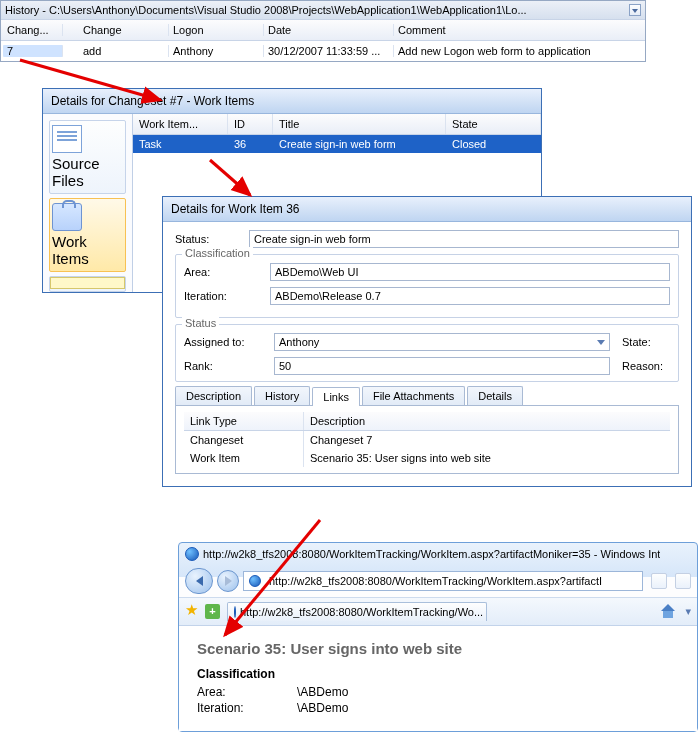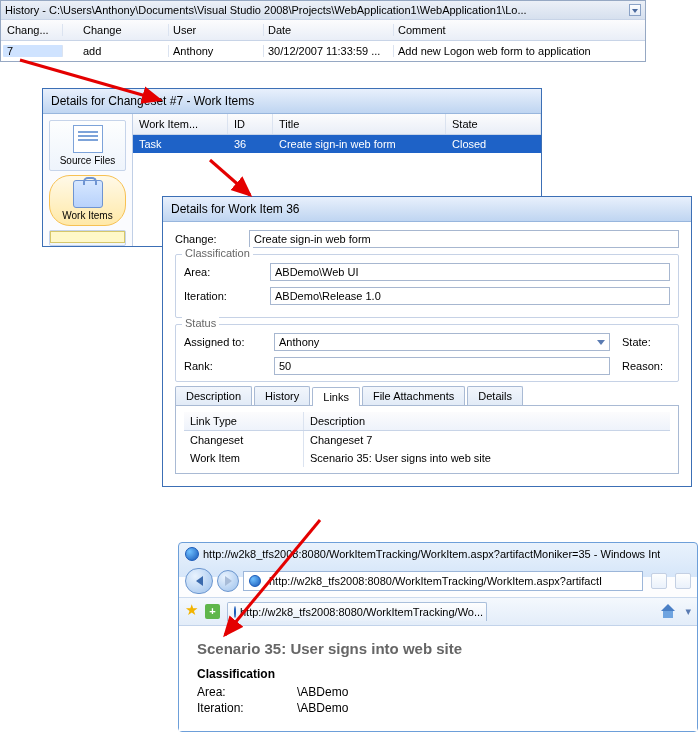--- a/index.html
+++ b/index.html
@@ -56,24 +56,24 @@
   }
   .changeset-body { display:flex; background:#fff; }
   .nav-col {
     width: 90px; padding: 6px 6px 0 6px;
     background:#fafbfe; border-right:1px solid #c0cfe6;
     display:flex; flex-direction:column; gap:4px;
   }
   .nav-btn {
     border:1px solid #c6d4ea; border-radius:2px;
     background:linear-gradient(#fdfefe,#eef4fc);
-    display:flex; flex-direction:column; align-items:center;
-    padding:4px 2px; font-size:10px; cursor:pointer;
-  }
-  .nav-btn.active { border-color:#f7c153; background:linear-gradient(#fff9e8,#ffe9a8);border-radius:21px; }
+    display:flex; flex-direction:column; align-items:flex-start;
+    padding:4px 2px; font-size:15px; cursor:pointer;
+  }
+  .nav-btn.active { border-color:#f7c153; background:linear-gradient(#fff9e8,#ffe9a8); }
   .nav-ico { width:30px; height:28px; margin-bottom:2px; }
   .ico-file { background:#fff; border:1px solid #7da3d9; position:relative; }
   .ico-file::before{content:""; position:absolute; left:4px; right:4px; top:5px; height:2px; background:#7da3d9; box-shadow:0 4px 0 #7da3d9, 0 8px 0 #7da3d9;}
   .ico-clip { background:linear-gradient(#d6e7ff,#b8d2fb); border:1px solid #6e94d2; border-radius:3px; position:relative;}
   .ico-clip::before{content:""; position:absolute; top:-4px; left:9px; width:10px; height:6px; border:2px solid #6e94d2; border-bottom:none; border-radius:5px 5px 0 0;}
   .ico-note { background:#fff8c9; border:1px solid #d6c76b; }
 
   .wi-table-wrap { flex:1; }
   .wi-head, .wi-row { display:flex; font-size:11px; }
   .wi-head { background:linear-gradient(#fcfcfd,#e9eef7); border-bottom:1px solid #c8d4e7; }
@@ -155,21 +155,21 @@
 <body>
 
 <div class="history-panel">
   <div class="history-title">
     <span>History - C:\Users\Anthony\Documents\Visual Studio 2008\Projects\WebApplication1\WebApplication1\Lo...</span>
     <span class="dd"></span>
   </div>
   <div class="hist-head">
     <div class="c-chnum">Chang...</div>
     <div class="c-change">Change</div>
-    <div class="c-user">User</div>
+    <div class="c-user">Logon</div>
     <div class="c-date">Date</div>
     <div class="c-comment">Comment</div>
   </div>
   <div class="hist-row">
     <div class="c-chnum">7</div>
     <div class="c-change">add</div>
     <div class="c-user">Anthony</div>
     <div class="c-date">30/12/2007 11:33:59 ...</div>
     <div class="c-comment">Add new Logon web form to application</div>
   </div>
@@ -205,33 +205,33 @@
         <div class="w-state">Closed</div>
       </div>
     </div>
   </div>
 </div>
 
 <div class="workitem-panel">
   <div class="panel-title">Details for Work Item 36</div>
   <div class="form">
     <div class="form-row">
-      <div class="lbl">Change:</div>
+      <div class="lbl">Status:</div>
       <div class="fld">Create sign-in web form</div>
     </div>
 
     <div class="grp">
       <div class="grp-title">Classification</div>
       <div class="form-row">
         <div class="lbl" style="width:86px">Area:</div>
         <div class="fld">ABDemo\Web UI</div>
       </div>
       <div class="form-row">
         <div class="lbl" style="width:86px">Iteration:</div>
-        <div class="fld">ABDemo\Release 1.0</div>
+        <div class="fld">ABDemo\Release 0.7</div>
       </div>
     </div>
 
     <div class="grp">
       <div class="grp-title">Status</div>
       <div class="two-col">
         <div class="lbl2">Assigned to:</div>
         <div class="ddfld">
           <span>Anthony</span>
           <span class="caret"></span>

